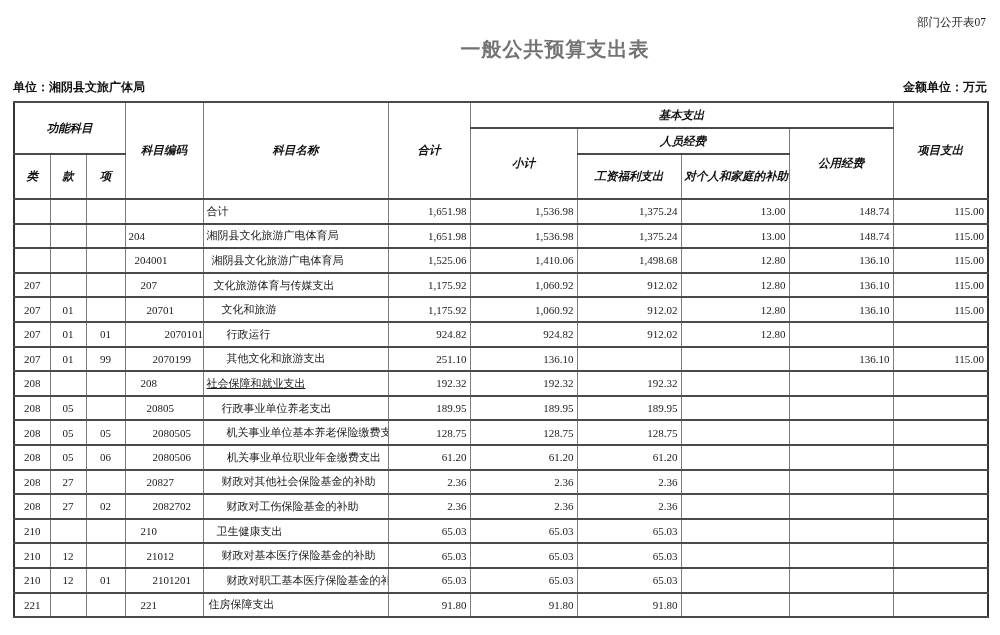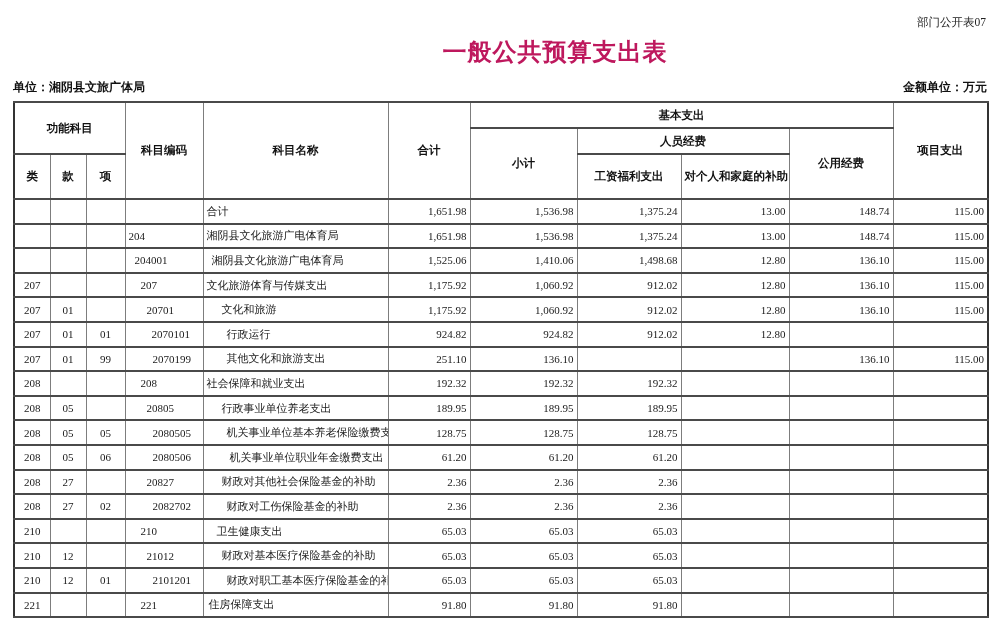--- a/index.html
+++ b/index.html
@@ -23,24 +23,24 @@
     color: #222222;
   }
   .title {
     position: absolute;
     top: 36px;
     left: 13px;
     width: 974px;
     padding-left: 110px;
     box-sizing: border-box;
     text-align: center;
-    font-size: 24px;
+    font-size: 20px;
     font-weight: bold;
     letter-spacing: 1px;
-    color: #be185d;
+    color: #737373;
   }
   .meta-row {
     position: absolute;
     top: 79px;
     left: 13px;
     width: 974px;
     display: flex;
     justify-content: space-between;
     font-size: 12px;
     font-weight: bold;
@@ -62,20 +62,21 @@
     padding: 0 3px;
     overflow: hidden;
     white-space: nowrap;
   }
   table.budget th {
     font-size: 11.5px;
     font-weight: bold;
     text-align: center;
     vertical-align: middle;
     color: #111111;
+    font-style: italic;
   }
   thead tr.hr1 { height: 26px; }
   thead tr.hr2 { height: 26px; }
   thead tr.hr3 { height: 45px; }
   th.basic-head { border-bottom: 3px solid #2b2b2b; }
   tbody tr { height: 24.6px; }
   tbody td {
     font-size: 11px;
     vertical-align: middle;
   }
@@ -171,21 +172,21 @@
           <td class="num">1,498.68</td>
           <td class="num">12.80</td>
           <td class="num">136.10</td>
           <td class="num">115.00</td>
         </tr>
         <tr>
           <td class="center">207</td>
           <td class="center"></td>
           <td class="center"></td>
           <td class="code" style="padding-left: 15px;">207</td>
-          <td class="name" style="padding-left: 3px;">文化旅游体育与传媒支出</td>
+          <td class="name" style="padding-left: 10px;">文化旅游体育与传媒支出</td>
           <td class="num">1,175.92</td>
           <td class="num">1,060.92</td>
           <td class="num">912.02</td>
           <td class="num">12.80</td>
           <td class="num">136.10</td>
           <td class="num">115.00</td>
         </tr>
         <tr>
           <td class="center">207</td>
           <td class="center">01</td>
@@ -196,21 +197,21 @@
           <td class="num">1,060.92</td>
           <td class="num">912.02</td>
           <td class="num">12.80</td>
           <td class="num">136.10</td>
           <td class="num">115.00</td>
         </tr>
         <tr>
           <td class="center">207</td>
           <td class="center">01</td>
           <td class="center">01</td>
-          <td class="code" style="padding-left: 26px;">2070101</td>
+          <td class="code" style="padding-left: 39px;">2070101</td>
           <td class="name" style="padding-left: 23px;">行政运行</td>
           <td class="num">924.82</td>
           <td class="num">924.82</td>
           <td class="num">912.02</td>
           <td class="num">12.80</td>
           <td class="num"></td>
           <td class="num"></td>
         </tr>
         <tr>
           <td class="center">207</td>
@@ -223,21 +224,21 @@
           <td class="num"></td>
           <td class="num"></td>
           <td class="num">136.10</td>
           <td class="num">115.00</td>
         </tr>
         <tr>
           <td class="center">208</td>
           <td class="center"></td>
           <td class="center"></td>
           <td class="code" style="padding-left: 15px;">208</td>
-          <td class="name" style="">社会保障和就业支出</td>
+          <td class="name" style=" text-decoration: underline;">社会保障和就业支出</td>
           <td class="num">192.32</td>
           <td class="num">192.32</td>
           <td class="num">192.32</td>
           <td class="num"></td>
           <td class="num"></td>
           <td class="num"></td>
         </tr>
         <tr>
           <td class="center">208</td>
           <td class="center">05</td>
@@ -262,21 +263,21 @@
           <td class="num">128.75</td>
           <td class="num"></td>
           <td class="num"></td>
           <td class="num"></td>
         </tr>
         <tr>
           <td class="center">208</td>
           <td class="center">05</td>
           <td class="center">06</td>
           <td class="code" style="padding-left: 27px;">2080506</td>
-          <td class="name" style="padding-left: 26px;">机关事业单位职业年金缴费支出</td>
+          <td class="name" style="padding-left: 20px; text-align: center;">机关事业单位职业年金缴费支出</td>
           <td class="num">61.20</td>
           <td class="num">61.20</td>
           <td class="num">61.20</td>
           <td class="num"></td>
           <td class="num"></td>
           <td class="num"></td>
         </tr>
         <tr>
           <td class="center">208</td>
           <td class="center">27</td>

